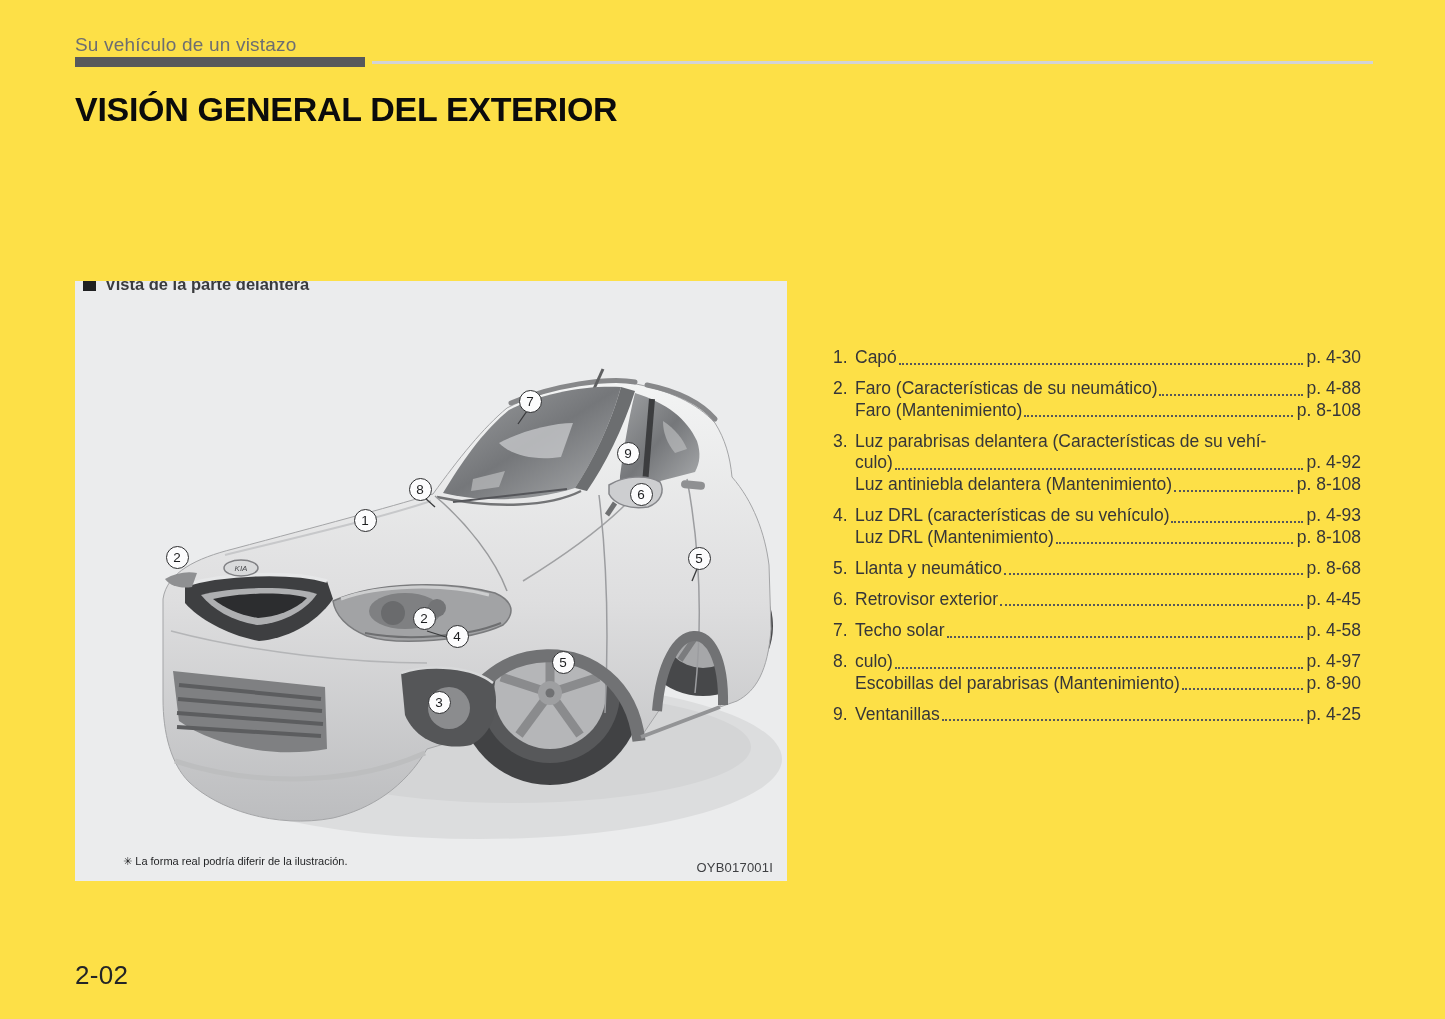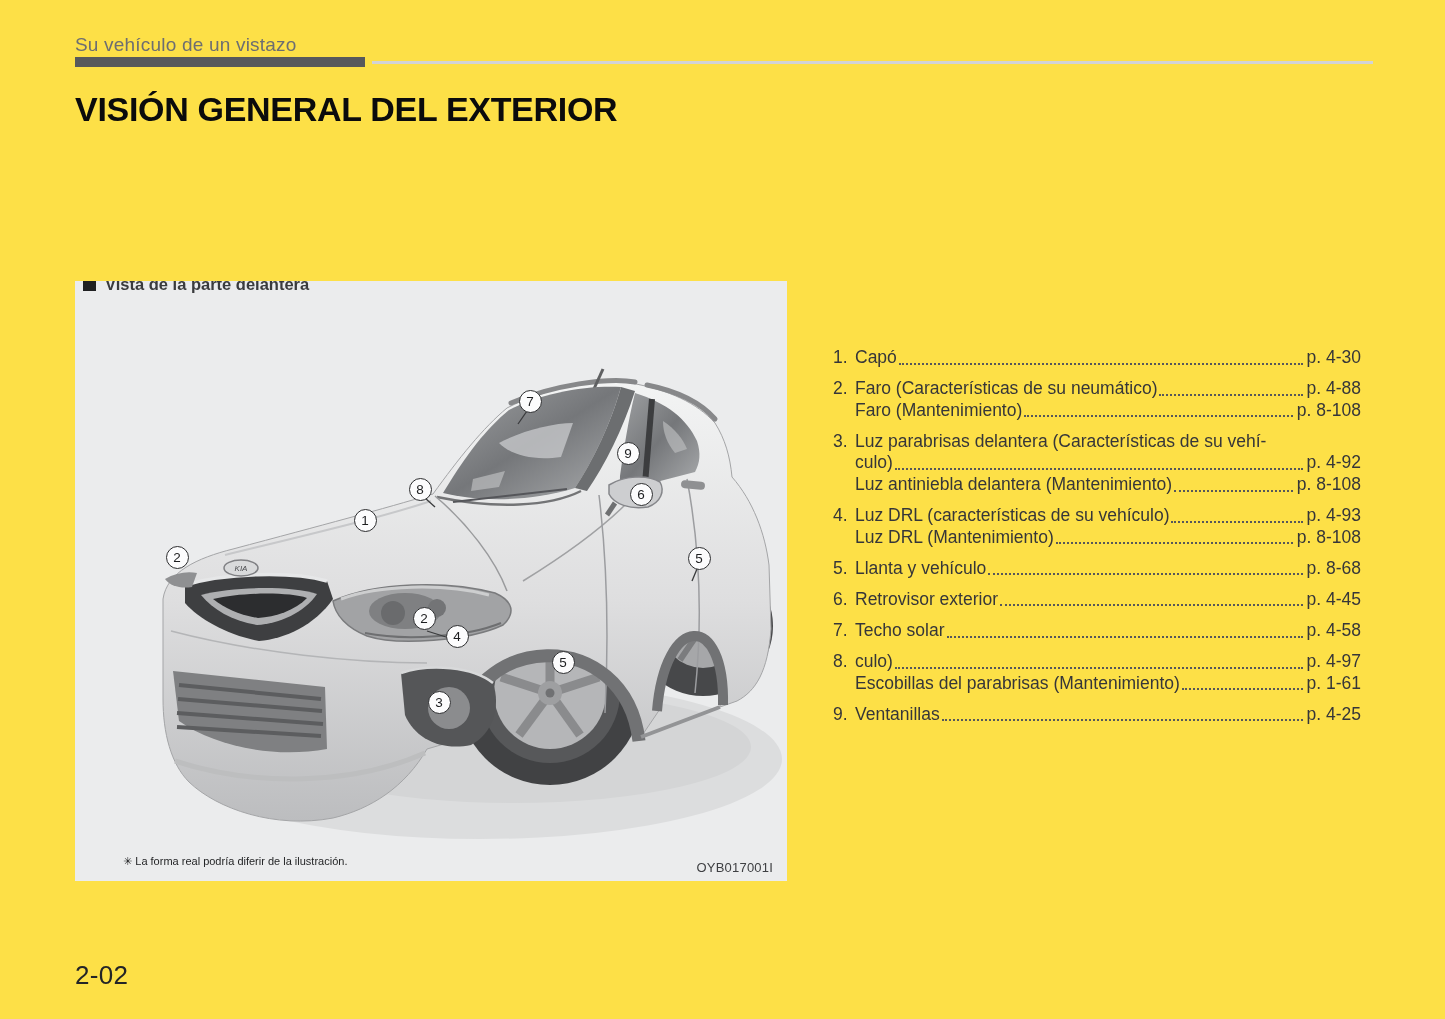--- a/index.html
+++ b/index.html
@@ -279,21 +279,21 @@
     <span class="toc-text">Luz DRL (Mantenimiento)</span>
     <span class="toc-dots"></span>
     <span class="toc-page">p. 8-108</span>
   </div>
         </div>
   </li>
       <li class="toc-item">
     <span class="toc-num">5.</span>
     <div class="toc-rows">
           <div class="toc-row">
-    <span class="toc-text">Llanta y vehículo</span>
+    <span class="toc-text">Llanta y neumático</span>
     <span class="toc-dots"></span>
     <span class="toc-page">p. 8-68</span>
   </div>
         </div>
   </li>
       <li class="toc-item">
     <span class="toc-num">6.</span>
     <div class="toc-rows">
           <div class="toc-row">
     <span class="toc-text">Retrovisor exterior</span>
@@ -316,21 +316,21 @@
     <span class="toc-num">8.</span>
     <div class="toc-rows">
           <div class="toc-row">
     <span class="toc-text">culo)</span>
     <span class="toc-dots"></span>
     <span class="toc-page">p. 4-97</span>
   </div>
           <div class="toc-row">
     <span class="toc-text">Escobillas del parabrisas (Mantenimiento)</span>
     <span class="toc-dots"></span>
-    <span class="toc-page">p. 1-61</span>
+    <span class="toc-page">p. 8-90</span>
   </div>
         </div>
   </li>
       <li class="toc-item">
     <span class="toc-num">9.</span>
     <div class="toc-rows">
           <div class="toc-row">
     <span class="toc-text">Ventanillas</span>
     <span class="toc-dots"></span>
     <span class="toc-page">p. 4-25</span>

